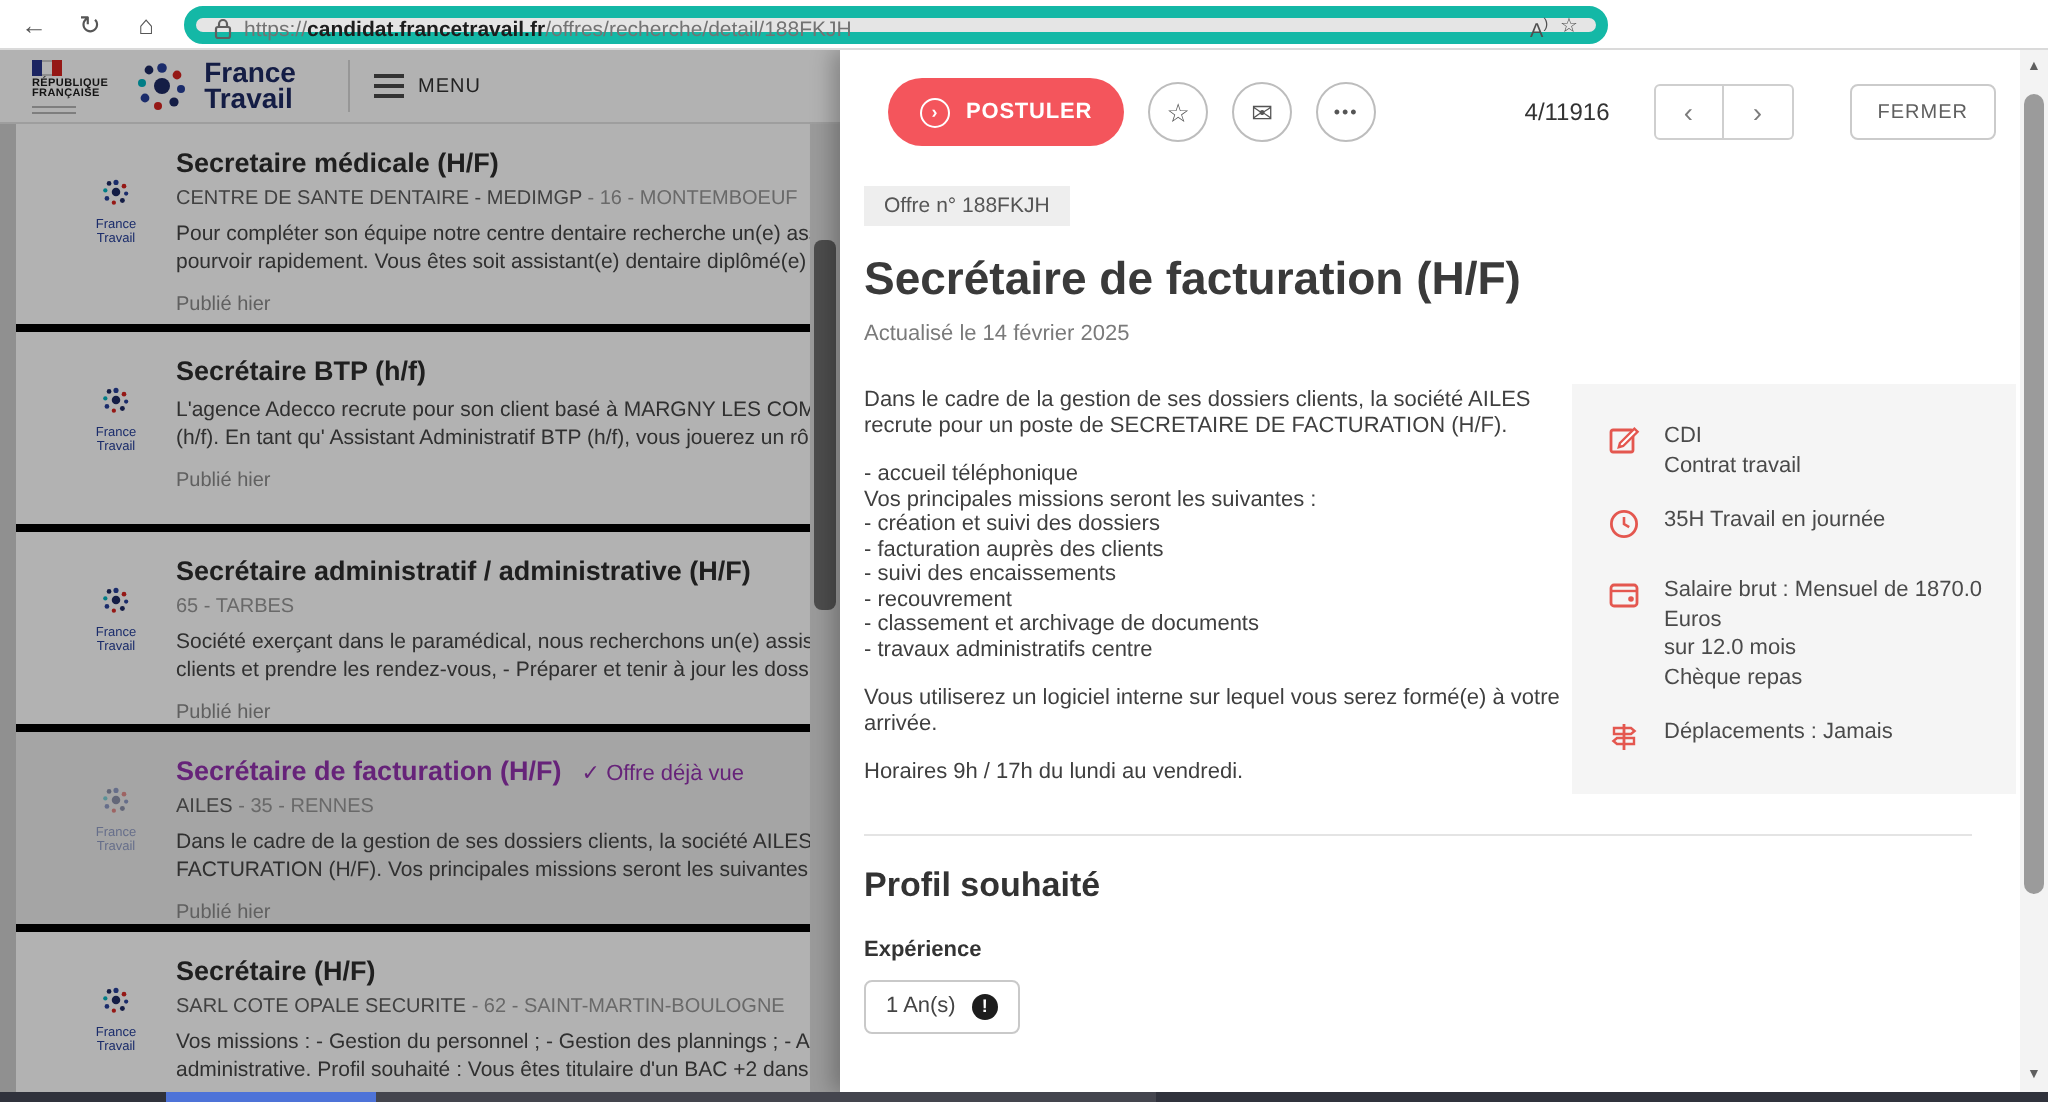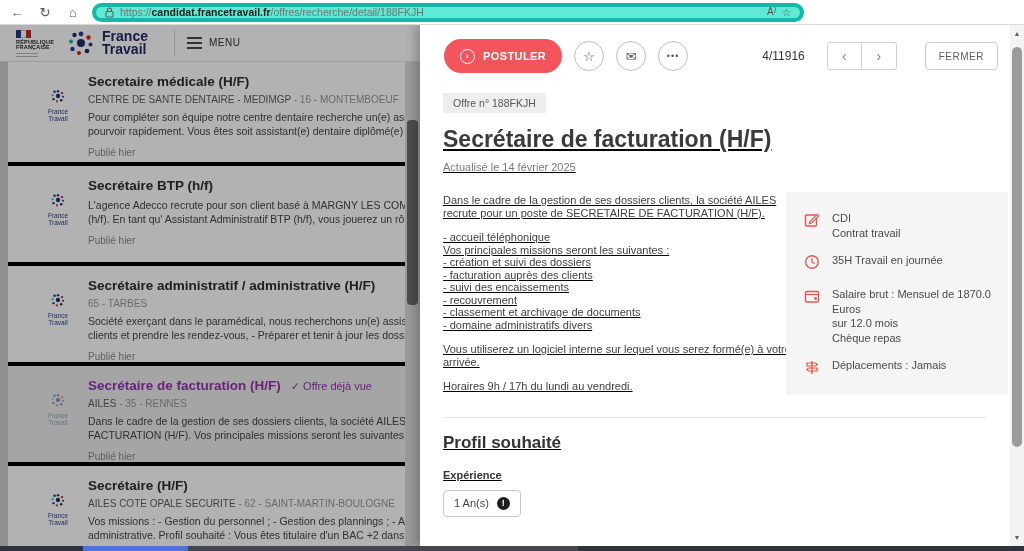--- a/index.html
+++ b/index.html
@@ -3,22 +3,22 @@
 <meta charset="utf-8">
 <style>
   * { margin:0; padding:0; box-sizing:border-box; }
   html,body { width:1024px; height:551px; overflow:hidden;
     font-family:"Liberation Sans","DejaVu Sans",sans-serif; background:#fff; }
 
   
   .browser-bar{position:absolute;top:0;left:0;width:1024px;height:25px;background:#fff;
     border-bottom:1px solid #dadada;display:flex;align-items:center;padding:0 8px;gap:10px;z-index:50;}
   .nav-ico{font-size:13px;color:#565656;width:18px;text-align:center;cursor:pointer;line-height:1;}
-  .addr{flex:0 0 712px;height:19px;border:4px solid #14b8a6;border-radius:10px;background:#5eead4;
-    display:flex;align-items:flex-end;padding:0 9px;gap:6px;}
+  .addr{flex:0 0 712px;height:19px;border:6px solid #14b8a6;border-radius:10px;background:#e5e5e5;
+    display:flex;align-items:flex-start;padding:0 9px;gap:6px;}
   .addr .url{font-size:10.5px;color:#737373;white-space:nowrap;overflow:hidden;flex:1;}
   .addr .url b{color:#1d1d1d;font-weight:bold;}
   .addr-btn{font-size:10px;color:#4f4f4f;line-height:1;}
   .read-mark{font-size:7px;vertical-align:super;}
   .chrome-right{display:flex;align-items:center;gap:9px;margin-left:2px;}
   .vsep{width:1px;height:13px;background:#d9d9d9;}
   .update-pill{display:flex;align-items:center;gap:5px;border:1px solid #1b7c42;border-radius:10px;
     height:18px;padding:0 8px;color:#156f3b;font-size:10px;white-space:nowrap;background:#fdfdfd;}
   .sync-wrap{position:relative;width:11px;height:11px;}
   .green-dot{position:absolute;right:-2px;bottom:-2px;width:5px;height:5px;border-radius:50%;
@@ -32,21 +32,21 @@
   .site-header{height:37px;background:#fff;border-bottom:1px solid #e3e3e3;display:flex;align-items:center;
     padding:0 10px 0 16px;gap:12px;}
   .rf-logo{display:flex;flex-direction:column;line-height:1;}
   .rf-flag{display:flex;width:15px;height:8px;margin-bottom:2px;}
   .rf-flag i{flex:1;} .rf-b{background:#27348b;} .rf-w{background:#fff;border-top:1px solid #ccc;border-bottom:1px solid #ccc;} .rf-r{background:#d6231f;}
   .rf-txt{font-size:5.5px;font-weight:bold;color:#1c1c1c;letter-spacing:.2px;}
   .rf-motto{margin-top:2px;width:22px;height:4px;border-top:1px solid #b5b5b5;border-bottom:1px solid #b5b5b5;}
   .ft-logo{display:flex;align-items:center;gap:6px;}
   .ft-name{font-size:14px;font-weight:bold;color:#1e2a63;line-height:.95;}
   .hdr-sep{width:1px;height:26px;background:#d8d8d8;margin-left:14px;}
-  .menu-btn{display:flex;gap:7px;cursor:pointer;}
+  .menu-btn{display:flex;align-items:center;gap:7px;cursor:pointer;}
   .burger{display:flex;flex-direction:column;gap:3px;}
   .burger i{width:15px;height:2px;background:#4a4a4a;}
   .menu-txt{font-size:10px;color:#333;letter-spacing:.5px;}
 
   .job-list{position:absolute;top:37px;left:8px;right:15px;bottom:0;}
   .job-card{position:relative;background:#fff;height:100px;padding:12px 6px 0 80px;overflow:hidden;
     border-top:4px solid #000000;cursor:pointer;}
   .job-card:first-child{border-top:none;}
   .job-card.selected{background:#ececec;}
   .job-card.last{height:112px;}
@@ -76,21 +76,21 @@
   .rnd-btn.dots{font-size:9px;letter-spacing:1px;}
   .counter{margin-left:auto;font-size:12px;color:#333;}
   .pager{display:flex;margin-left:10px;}
   .pg-btn{width:35px;height:28px;border:1px solid #cfcfcf;background:#fff;color:#7c7c7c;font-size:14px;
     display:flex;align-items:center;justify-content:center;cursor:pointer;}
   .pg-btn.prev{border-radius:3px 0 0 3px;}
   .pg-btn.next{border-radius:0 3px 3px 0;border-left:none;}
   .fermer{margin-left:16px;height:28px;border:1px solid #cbcbcb;border-radius:4px;background:#fff;
     color:#5f5f5f;font-size:10px;letter-spacing:.5px;padding:0 13px;cursor:pointer;}
 
-  .detail-body{position:absolute;top:62px;left:0;right:14px;bottom:0;padding:6px 0 0 23px;text-decoration:underline;}
+  .detail-body{position:absolute;top:62px;left:0;right:14px;bottom:0;padding:6px 0 0 12px;}
   .offer-badge{display:inline-block;background:#eeeeee;color:#555;font-size:10.5px;padding:4px 10px;}
   .job-title{margin-top:13px;font-size:23px;font-weight:bold;color:#3a3a3a;}
   .loc-row{margin-top:8px;display:flex;align-items:center;gap:5px;font-size:13px;color:#565656;}
   .mappy{color:#5b8fce;font-size:12px;text-decoration:none;cursor:pointer;}
   .updated{margin-top:8px;font-size:11px;color:#7a7a7a;}
   .desc{margin-top:21px;width:352px;font-size:11px;color:#3f3f3f;line-height:12.5px;}
   .desc .para{margin-bottom:12px;}
   .desc .mline{margin-bottom:0;}
 
   .attr-card{position:absolute;top:167px;right:16px;width:222px;background:#f5f5f5;padding:19px 14px 16px 18px;}
@@ -280,21 +280,21 @@
             <circle cx="24.5" cy="16.5" r="2" fill="#27409a"></circle>
             <circle cx="21" cy="23" r="2.3" fill="#1e2a63"></circle>
             <circle cx="13" cy="25" r="2" fill="#d6231f"></circle>
             <circle cx="6.5" cy="21" r="2.2" fill="#27409a"></circle>
             <circle cx="5" cy="13.5" r="2" fill="#00b3c0"></circle>
             <circle cx="8.5" cy="7" r="2.2" fill="#1e2a63"></circle>
         </svg>
         <div class="mini-name"><span>France</span><br><span>Travail</span></div>
       </div>
       <div class="jc-title">Secrétaire (H/F)</div>
-      <div class="jc-meta"><span class="jc-company">AILES COTE OPALE SECURITE</span> <span class="jc-loc">- 62 - SAINT-MARTIN-BOULOGNE</span></div>
+      <div class="jc-meta"><span class="jc-company">SARL COTE OPALE SECURITE</span> <span class="jc-loc">- 62 - SAINT-MARTIN-BOULOGNE</span></div>
       <div class="jc-snip">
           <div>Vos missions : - Gestion du personnel ; - Gestion des plannings ; - Accueil physique et télé</div>
           <div>administrative. Profil souhaité : Vous êtes titulaire d'un BAC +2 dans le domaine et...</div>
         </div>
 
     </div>
   </div>
 
   <div class="list-sb">
     <div class="thumb"></div>
@@ -336,21 +336,21 @@
 
     <div class="desc">
       <div class="para">Dans le cadre de la gestion de ses dossiers clients, la société AILES recrute pour un poste de SECRETAIRE DE FACTURATION (H/F).</div>
       <div class="mline">- accueil téléphonique</div>
       <div class="mline">Vos principales missions seront les suivantes :</div>
       <div class="mline">- création et suivi des dossiers</div>
       <div class="mline">- facturation auprès des clients</div>
       <div class="mline">- suivi des encaissements</div>
       <div class="mline">- recouvrement</div>
       <div class="mline">- classement et archivage de documents</div>
-      <div class="mline" style="margin-bottom:12px">- domaine administratifs divers</div>
+      <div class="mline" style="margin-bottom:12px">- travaux administratifs centre</div>
       <div class="para">Vous utiliserez un logiciel interne sur lequel vous serez formé(e) à votre arrivée.</div>
       <div class="para">Horaires 9h / 17h du lundi au vendredi.</div>
     </div>
 
     <hr class="sec-divider">
     <div class="profil-h">Profil souhaité</div>
 
     <div class="fld-label">Expérience</div>
     <div class="chip">
       <span>1 An(s)</span>

